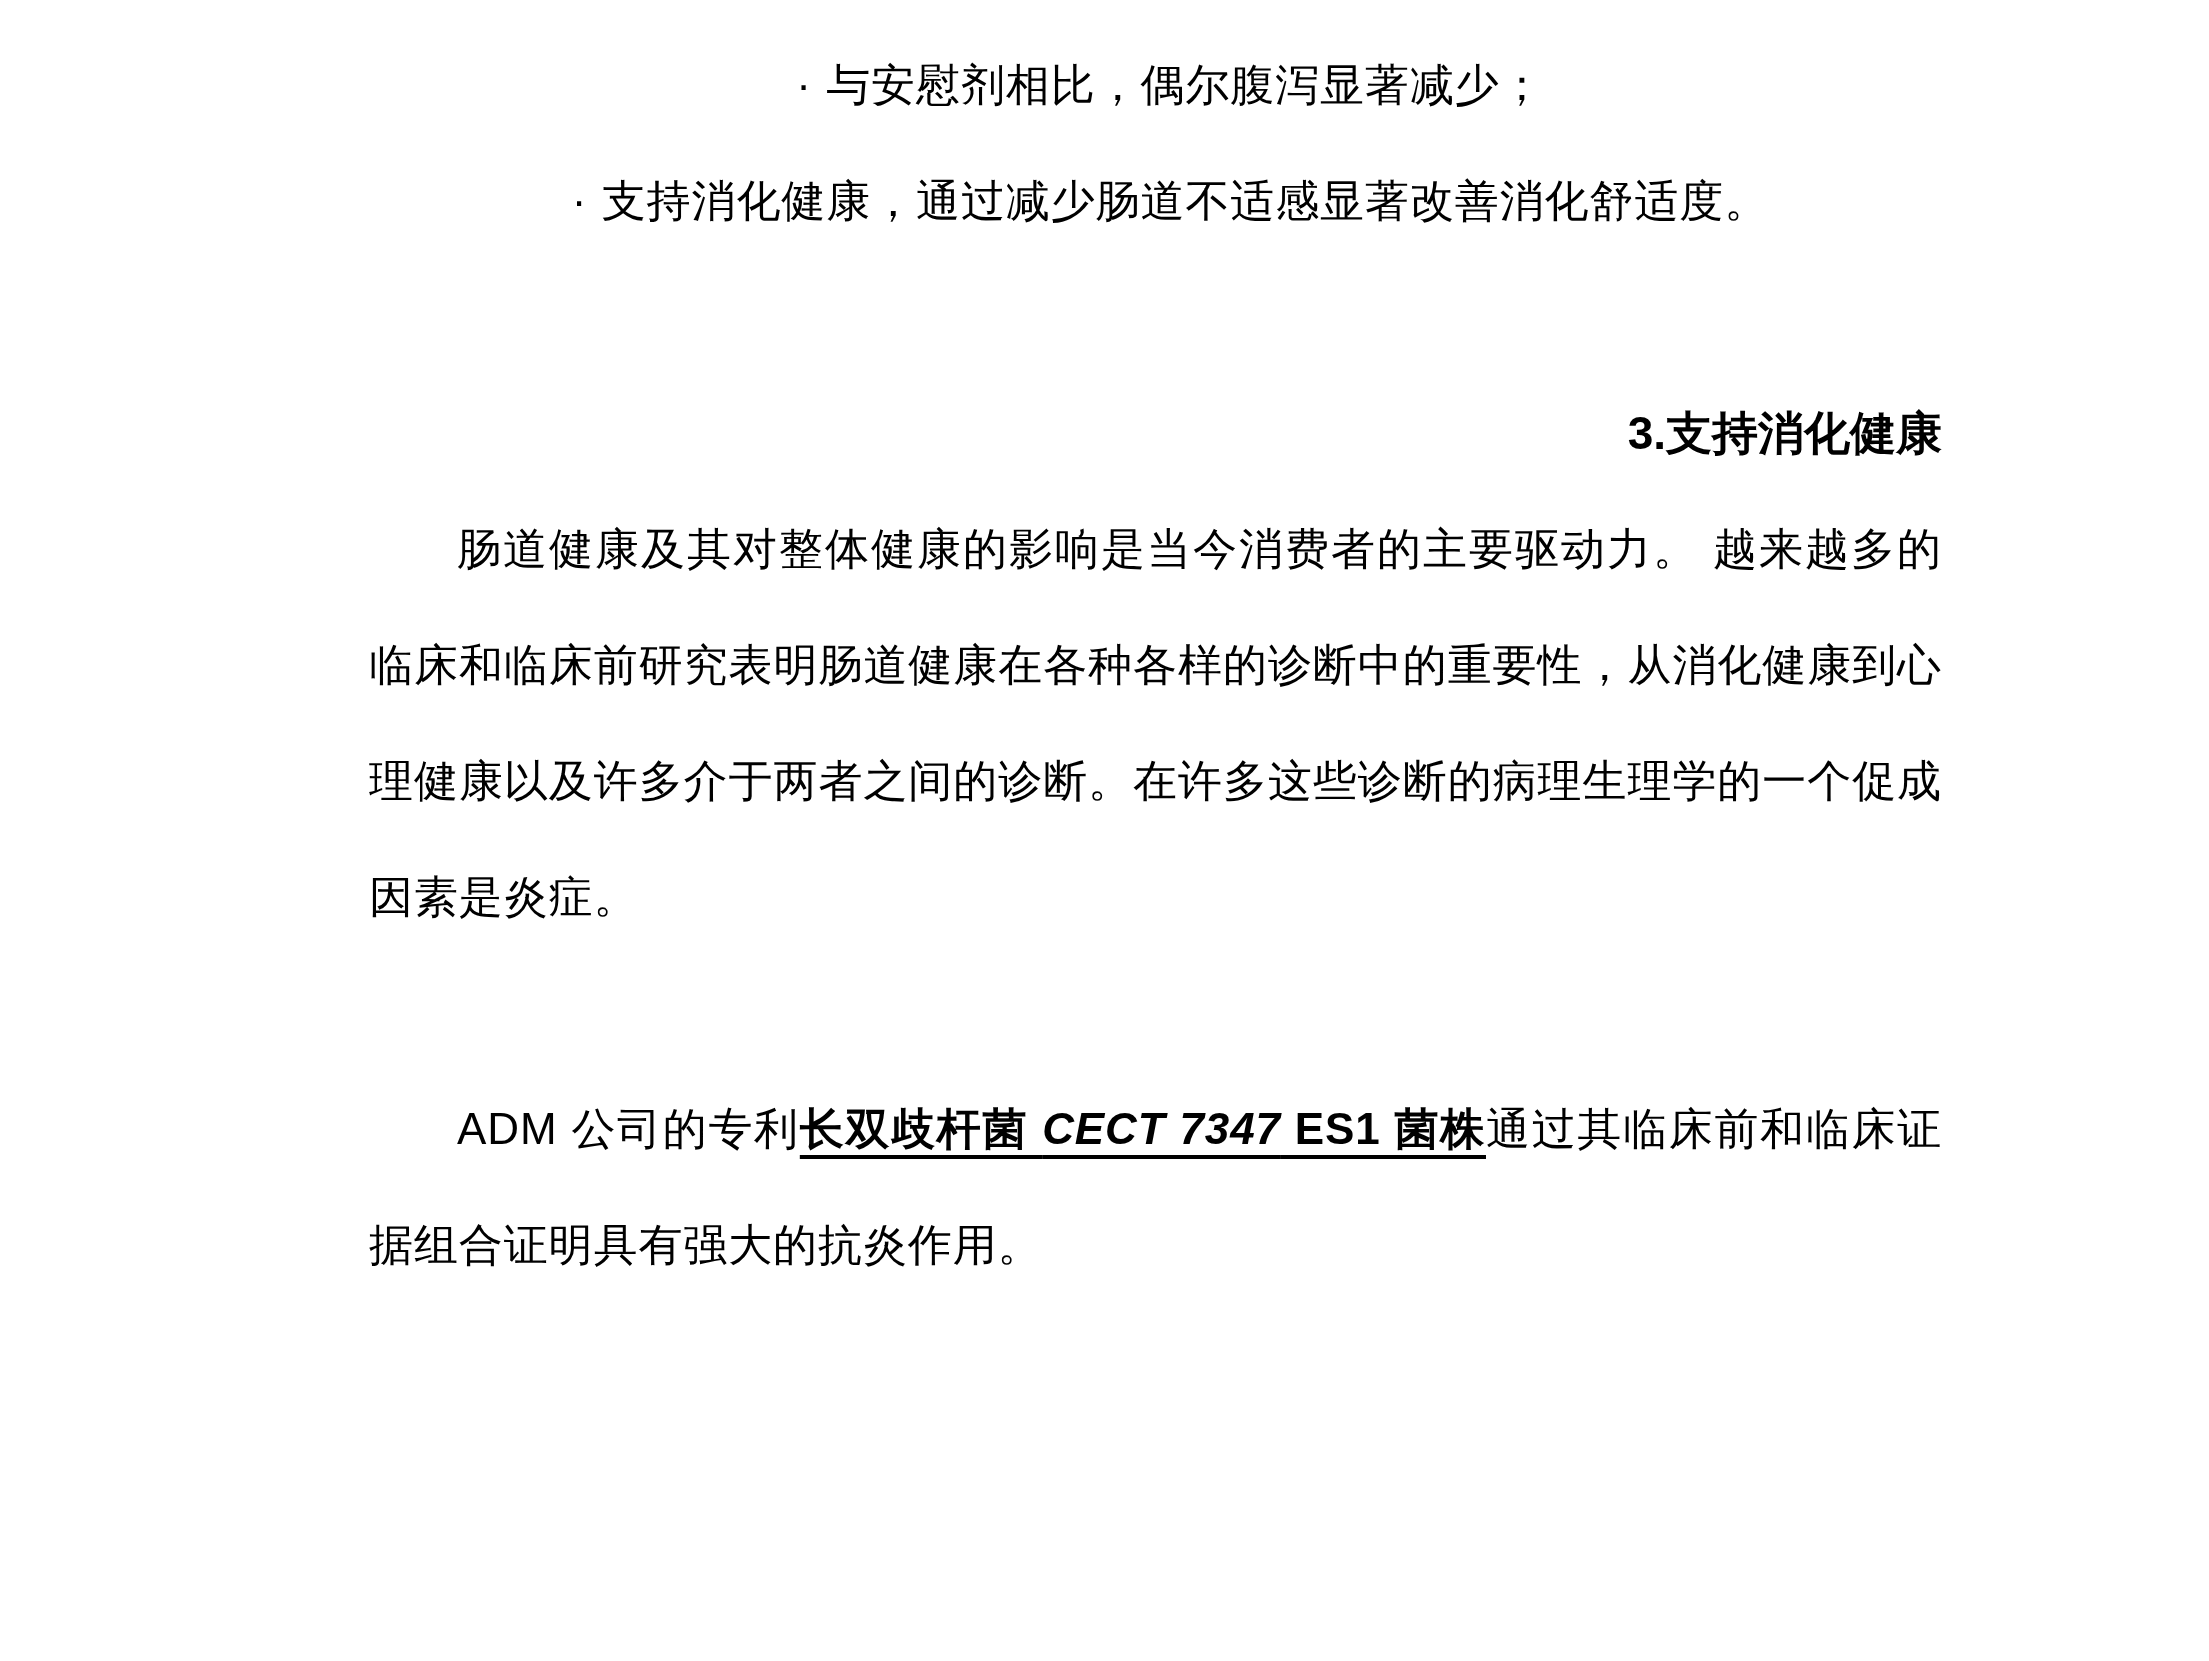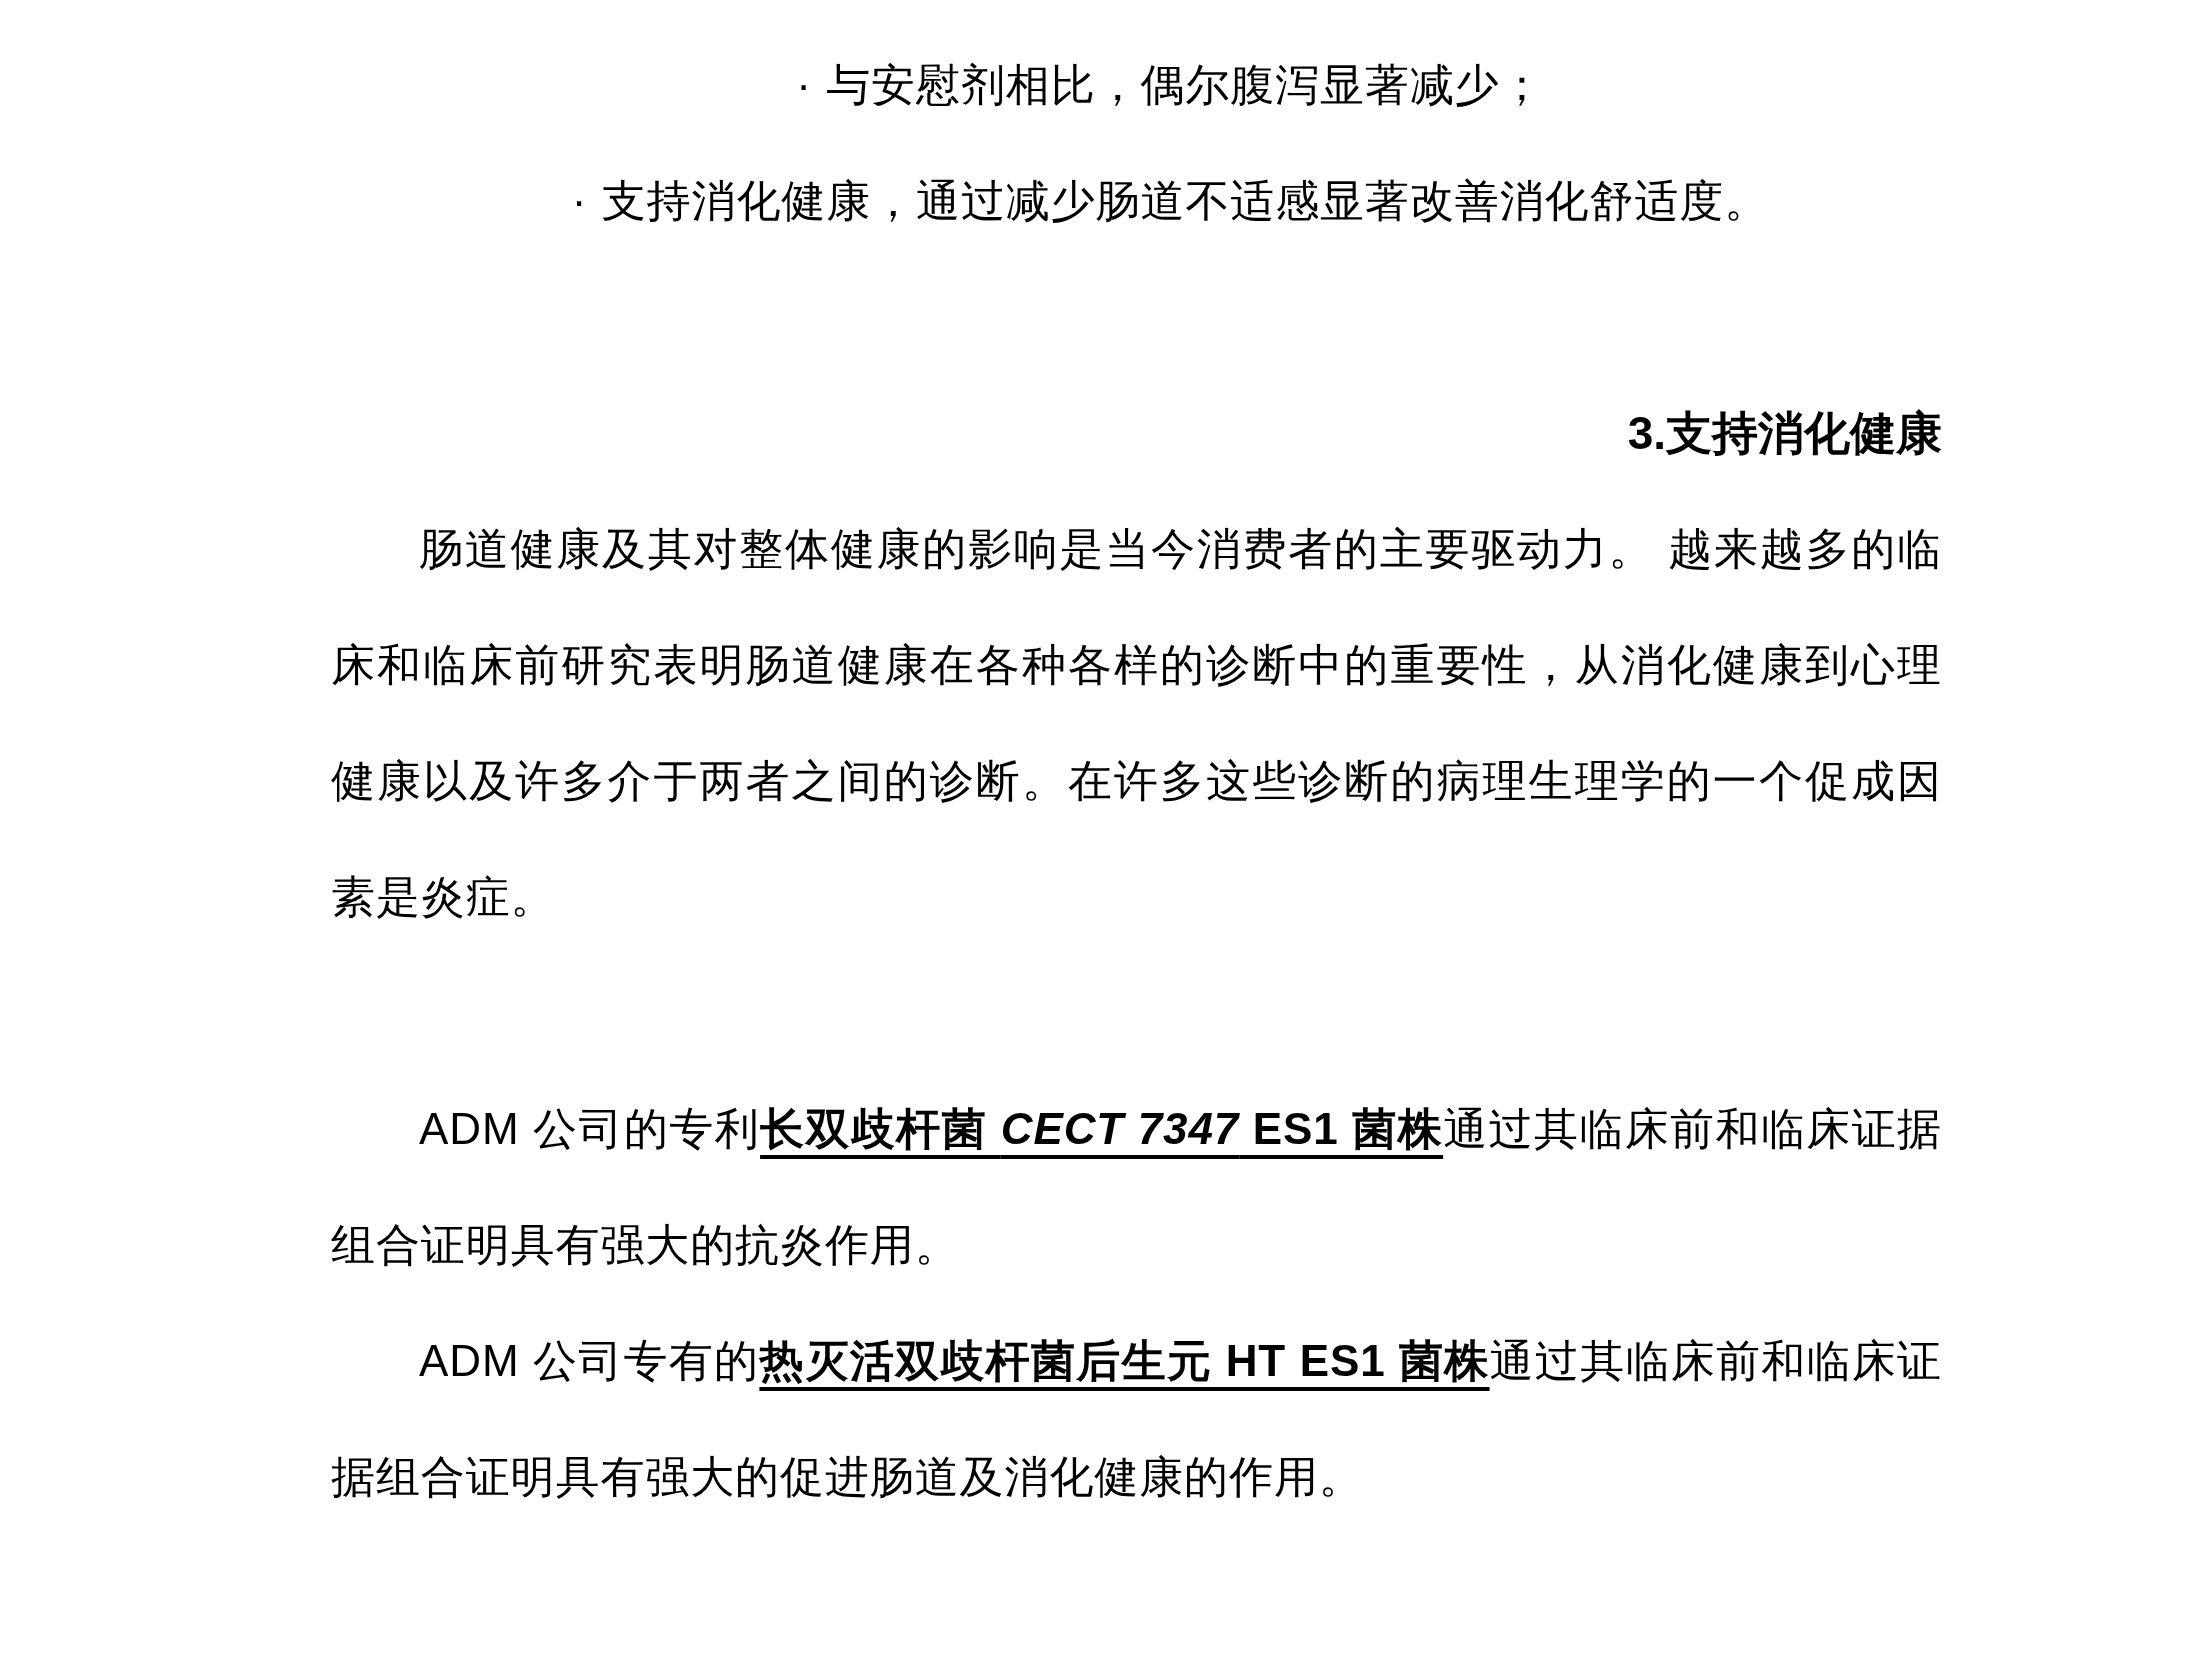--- a/index.html
+++ b/index.html
@@ -42,20 +42,21 @@
   }
   .heading {
     font-size: 46px;
     line-height: 116px;
     font-weight: 700;
     margin: 0;
     text-align: right;
   }
   .indent {
     text-indent: 2em;
+    margin-left: 38px;
   }
   .strain {
     font-weight: 700;
     text-decoration: underline;
     text-decoration-thickness: 3.6px;
     text-underline-offset: 10.7px;
   }
   .it {
     font-style: italic;
   }
@@ -73,16 +74,15 @@
   <div class="blank-line"></div>
 
   <h3 class="heading">3.支持消化健康</h3>
 
   <p class="line indent">肠道健康及其对整体健康的影响是当今消费者的主要驱动力。 越来越多的临床和临床前研究表明肠道健康在各种各样的诊断中的重要性，从消化健康到心理健康以及许多介于两者之间的诊断。在许多这些诊断的病理生理学的一个促成因素是炎症。</p>
 
   <div class="blank-line"></div>
 
   <p class="line indent"><span>ADM 公司的专利</span><span class="strain"><span>长双歧杆菌 </span><span class="it">CECT 7347</span><span> ES1 菌株</span></span><span>通过其临床前和临床证据组合证明具有强大的抗炎作用。</span></p>
 
-  <p class="line indent"><span>ADM 公司专有的</span><span class="strain">热灭活双歧杆菌后生元 HT ES1 菌株</span><span>通过其临床前和临床证据组合证明具有强大的促进肠道及消化健康的作用。</span></p>
 
 </div>
 
 
 </body></html>

